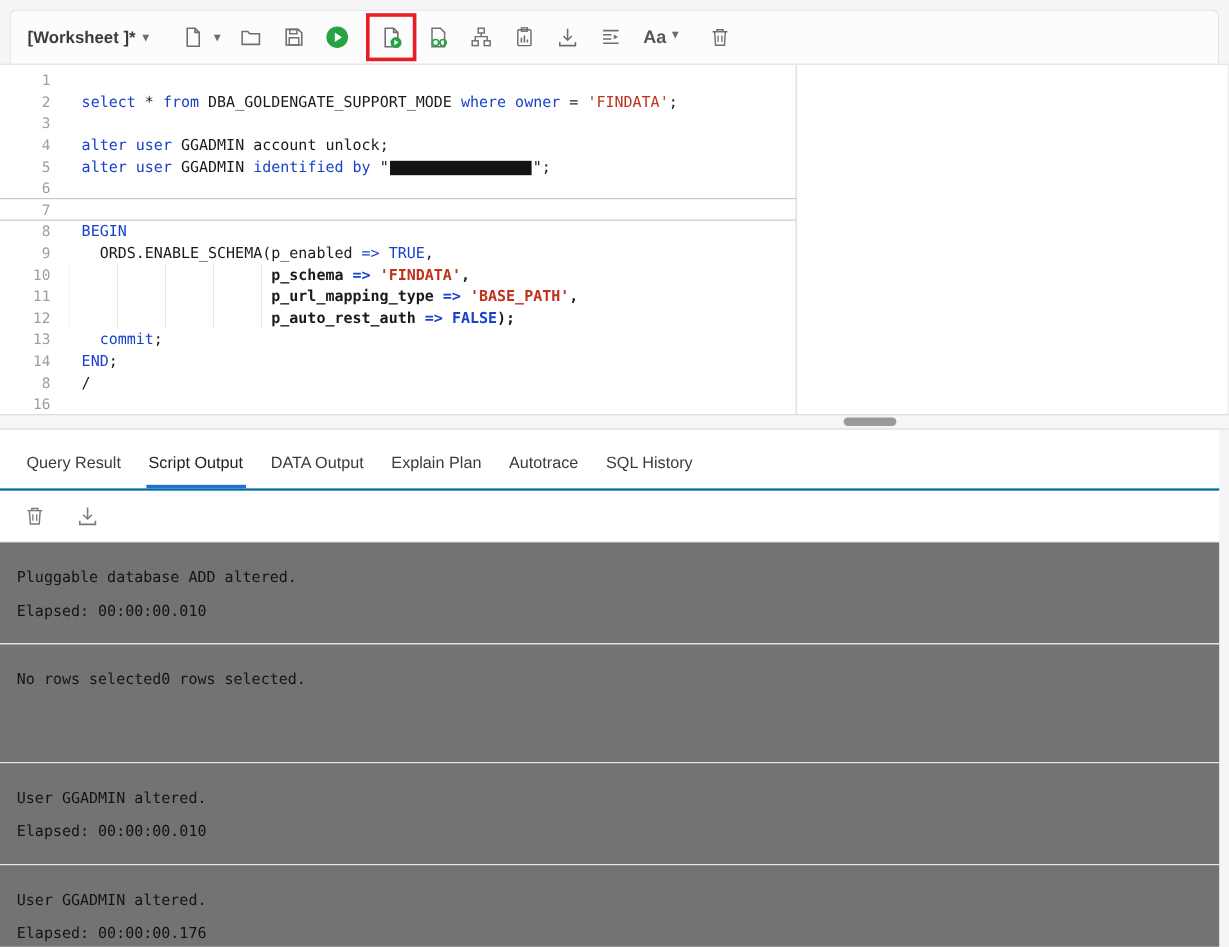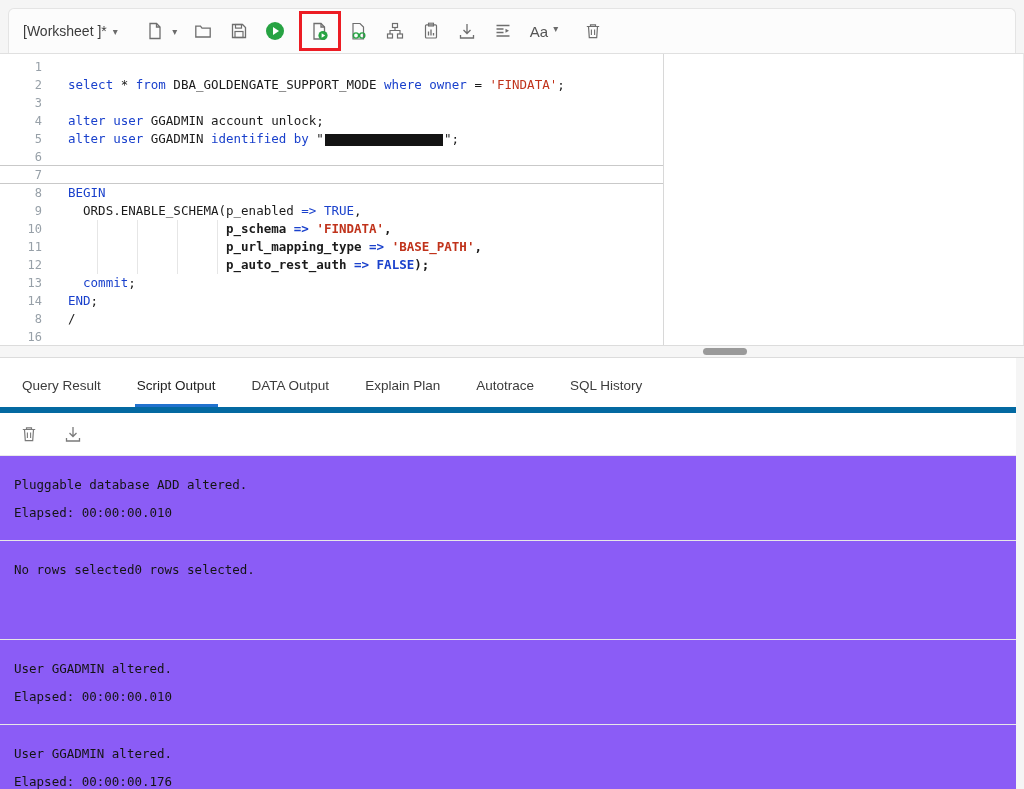--- a/index.html
+++ b/index.html
@@ -3,21 +3,21 @@
 <meta charset="utf-8">
 <style>
   * { margin:0; padding:0; box-sizing:border-box; }
   html,body { width:1024px; height:789px; overflow:hidden; background:#f5f5f5;
     font-family:"Liberation Sans", sans-serif; }
   .app { position:relative; width:1024px; height:789px; background:#f5f5f5; }
 
   
   .toolbar { margin:8px 8px 0 8px; height:45px; background:#fcfcfc;
     border:1px solid #e4e4e4; border-bottom:none; border-radius:6px 6px 0 0;
-    display:flex; align-items:center; padding:0 14px; }
+    display:flex; align-items:center; padding:0 14px;font-weight:bold; }
   .ws-select { display:flex; align-items:center; gap:6px; color:#3c3c3c;
     font-size:14px; margin-right:22px; cursor:pointer; }
   .caret { font-size:10px; color:#6b6b6b; }
   .tb-btn { width:30px; height:30px; display:flex; align-items:center;
     justify-content:center; cursor:pointer; margin-right:6px; }
   .tb-btn svg { display:block; }
   .anno-box { border:3px solid #ec1c24; padding:2px 3px; margin:0 3px;
     display:flex; align-items:center; justify-content:center; }
   .aa-btn { display:flex; align-items:flex-start; gap:5px; color:#555;
     font-size:15px; margin:0 10px 0 6px; cursor:pointer; }
@@ -47,31 +47,31 @@
     vertical-align:middle; margin:0 1px; }
 
   
   .hscroll { position:relative; width:1024px; height:13px; background:#f6f6f6;
     border-top:1px solid #dcdcdc; border-bottom:1px solid #dcdcdc; }
   .hthumb { position:absolute; left:703px; top:2px; width:44px; height:7px;
     background:#9a9a9a; border-radius:4px; cursor:pointer; }
 
   
   .results { margin-right:8px; background:#fff; height:417px; }
-  .tabbar { display:flex; gap:32px; padding:12px 0 0 20px;
-    border-bottom:6px solid #0369a1; background:#fff; }
+  .tabbar { display:flex; gap:19px; padding:12px 0 0 20px;
+    border-bottom:2px solid #0369a1; background:#fff; }
   .tab { font-size:13.5px; color:#3c3c3c; padding:8px 2px 11px;
     border-bottom:3px solid transparent; cursor:pointer; }
   .tab.active { color:#222; border-bottom-color:#2172ce; }
   .out-toolbar { display:flex; align-items:center; gap:22px;
     padding:10px 0 10px 18px; border-bottom:1px solid #e9e9e9; background:#fff; }
   .out-toolbar .tb-btn { margin:0; width:22px; height:22px; }
   .out-block { padding:22px 14px 20px 14px;
     font-family:"DejaVu Sans Mono", monospace; font-size:12.5px;
-    line-height:14px; color:#141414; background:#8b5cf6; }
+    line-height:14px; color:#141414; background:#737373; }
   .out-line { min-height:14px; white-space:pre; }
   .out-divider { border-top:1px solid #e7e7e7; }
 </style>
 </head>
 <body>
 
 <div class="app">
 
   <div class="toolbar">
     <div class="ws-select">

